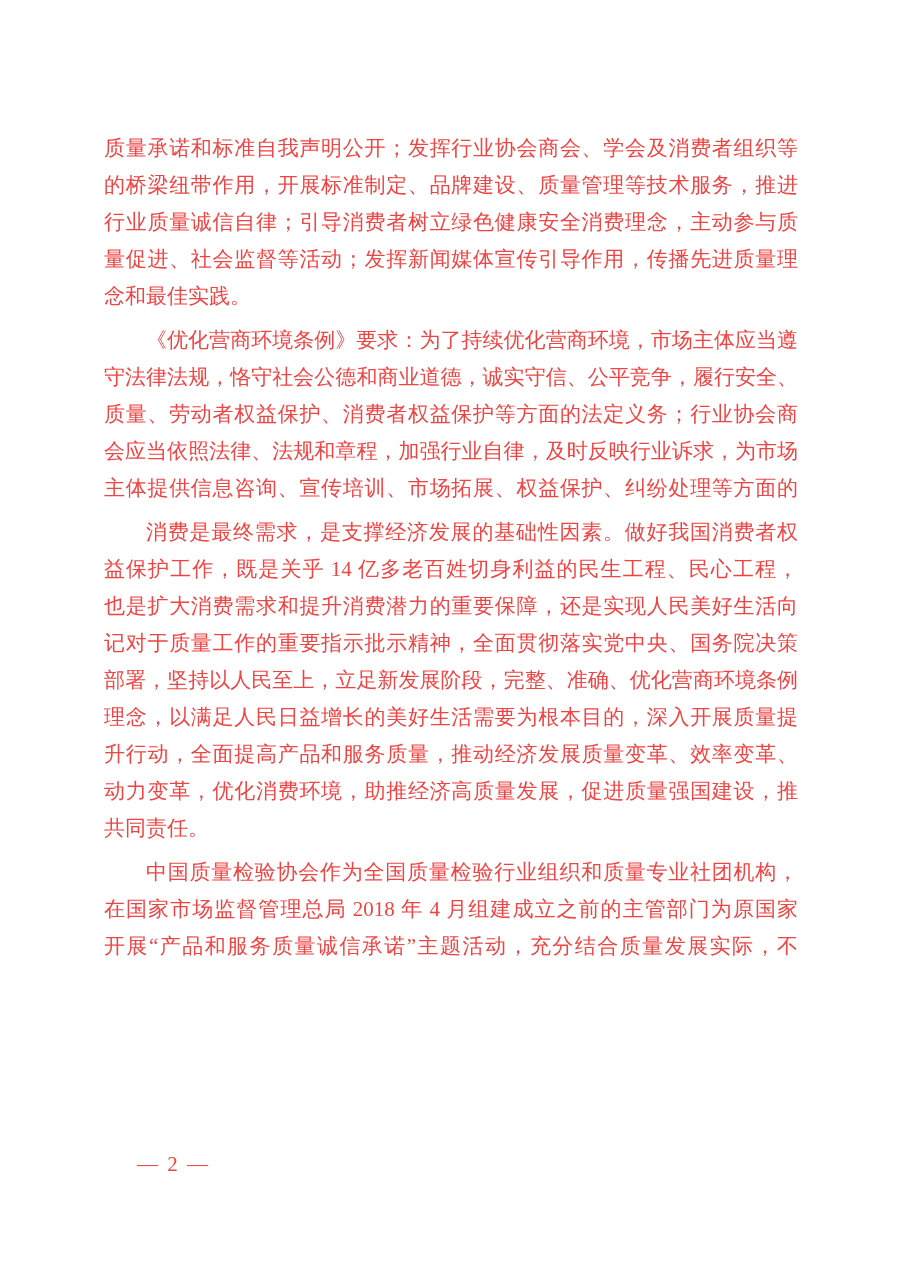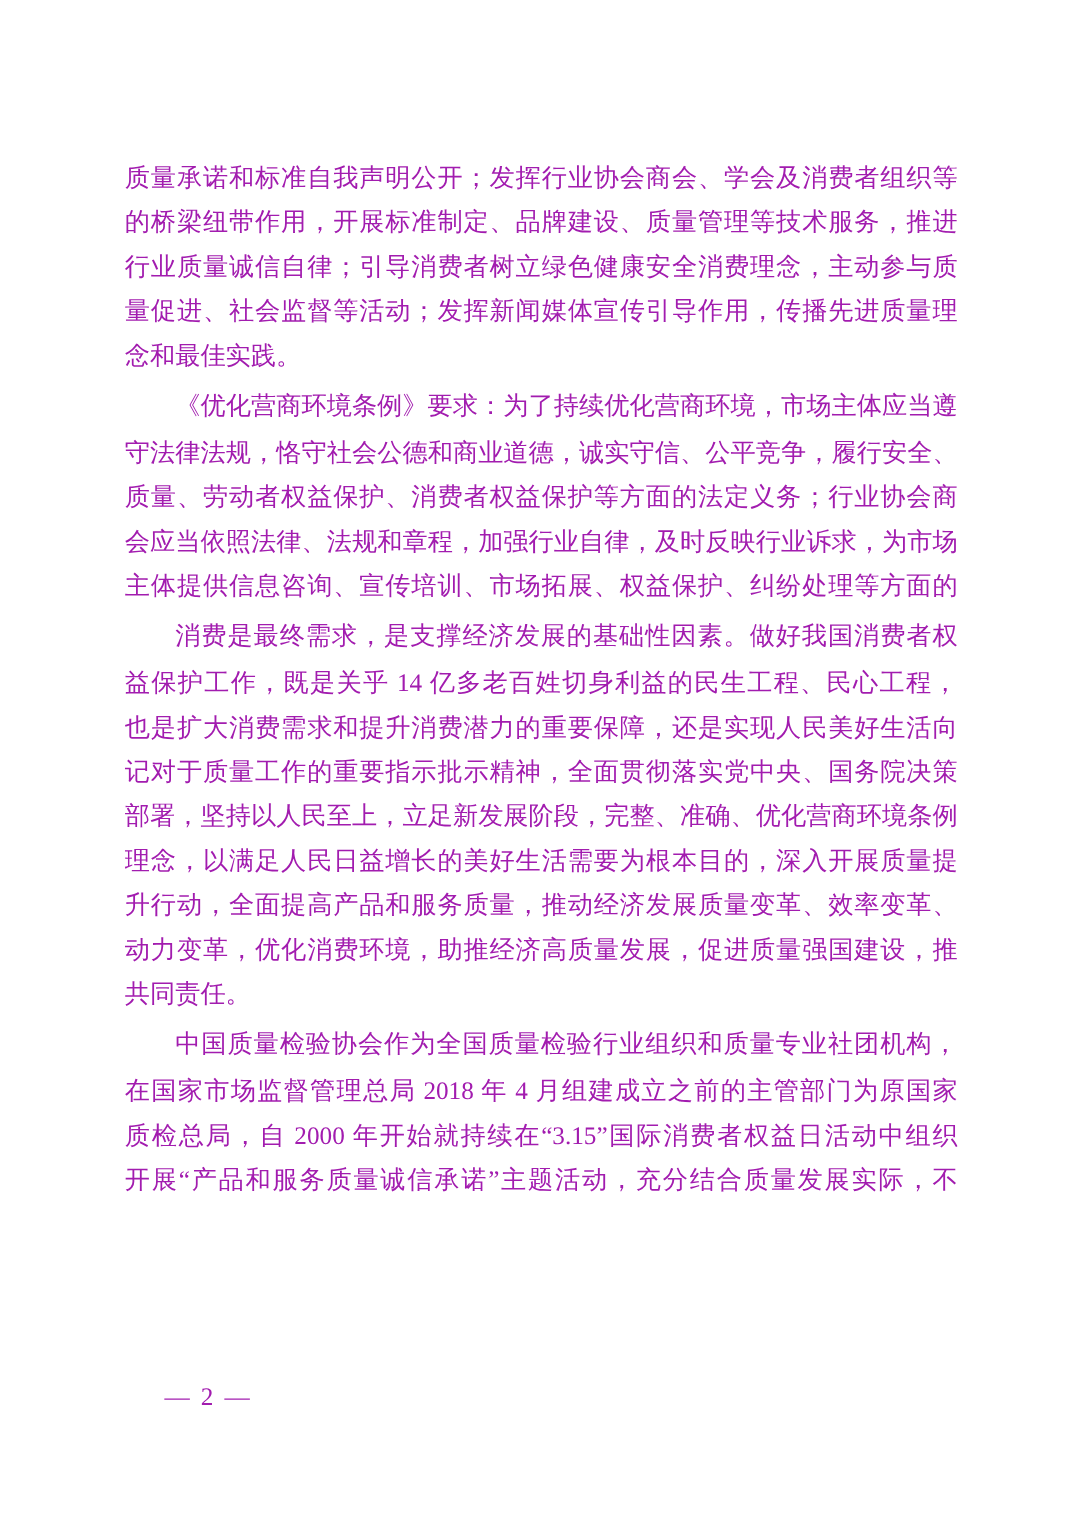--- a/index.html
+++ b/index.html
@@ -32,39 +32,38 @@
   .line {
     font-size: 21px;
     line-height: 37px;
     height: 37px;
     text-align: justify;
     text-align-last: justify;
     overflow: hidden;
   }
   .line.indent {
     text-indent: 2em;
-    font-family: Liberation Mono, monospace;
   }
   .line.para-end {
     text-align-last: left;
   }
   .page-number {
     position: absolute;
     left: 104px;
     top: 1146px;
     padding-left: 33px;
     font-size: 21px;
     line-height: 37px;
     letter-spacing: 2px;
   }
 </style>
 </head>
 <body>
 
-<div class="page" style="background: rgb(255, 255, 255); color: #a21caf;">
+<div class="page" style="background: rgb(255, 255, 255); color: #ef4444;">
   <div class="content">
       <div class="para">
         <div class="line">质量承诺和标准自我声明公开；发挥行业协会商会、学会及消费者组织等</div>
         <div class="line">的桥梁纽带作用，开展标准制定、品牌建设、质量管理等技术服务，推进</div>
         <div class="line">行业质量诚信自律；引导消费者树立绿色健康安全消费理念，主动参与质</div>
         <div class="line">量促进、社会监督等活动；发挥新闻媒体宣传引导作用，传播先进质量理</div>
         <div class="line para-end">念和最佳实践。</div>
       </div>
       <div class="para">
         <div class="line indent">《优化营商环境条例》要求：为了持续优化营商环境，市场主体应当遵</div>
@@ -80,18 +79,17 @@
         <div class="line">记对于质量工作的重要指示批示精神，全面贯彻落实党中央、国务院决策</div>
         <div class="line">部署，坚持以人民至上，立足新发展阶段，完整、准确、优化营商环境条例</div>
         <div class="line">理念，以满足人民日益增长的美好生活需要为根本目的，深入开展质量提</div>
         <div class="line">升行动，全面提高产品和服务质量，推动经济发展质量变革、效率变革、</div>
         <div class="line">动力变革，优化消费环境，助推经济高质量发展，促进质量强国建设，推</div>
         <div class="line para-end">共同责任。</div>
       </div>
       <div class="para">
         <div class="line indent">中国质量检验协会作为全国质量检验行业组织和质量专业社团机构，</div>
         <div class="line">在国家市场监督管理总局 2018 年 4 月组建成立之前的主管部门为原国家</div>
-        <div class="line">质检总局，自 2000 年开始就持续在“3.15”国际消费者权益日活动中组织</div>
         <div class="line">开展“产品和服务质量诚信承诺”主题活动，充分结合质量发展实际，不</div>
       </div>
     </div>
   <div class="page-number">— 2 —</div>
 </div>
 
 </body></html>

